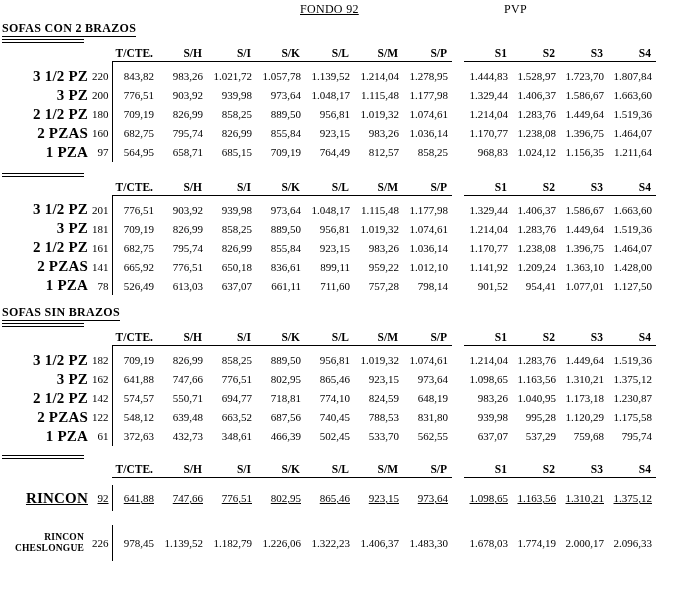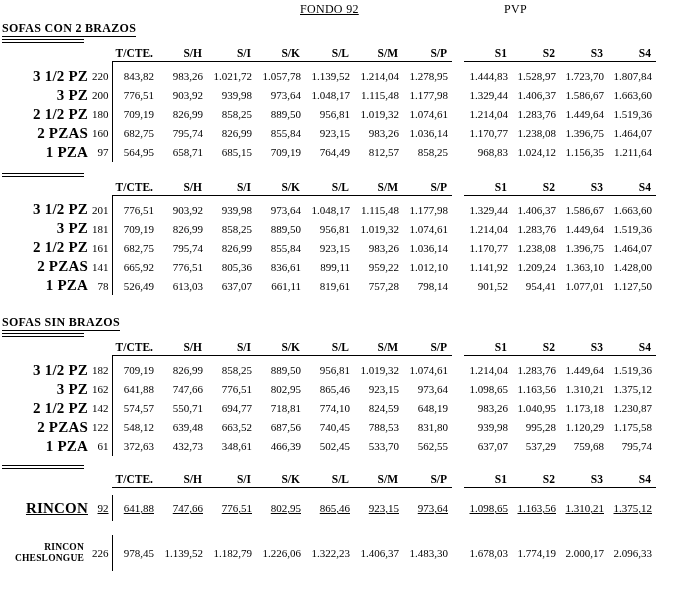--- a/index.html
+++ b/index.html
@@ -10,21 +10,21 @@
   
   .top-headers{position:relative;height:17px;}
   .group-header{position:absolute;top:2px;font-size:12px;letter-spacing:.3px;}
   .group-header.fondo{left:300px;text-decoration:underline;}
   .group-header.pvp{left:504px;}
 
   
   .section{margin-left:2px;}
   .section:nth-child(1){margin-top:3px;}
   .section:nth-child(2){margin-top:11px;}
-  .section:nth-child(3){margin-top:19px;}
+  .section:nth-child(3){margin-top:9px;}
   .section:nth-child(4){margin-top:9px;}
   .title-row{line-height:13px;}
   .section-title{
     display:inline-block;font-size:12px;font-weight:bold;letter-spacing:.3px;
     border-bottom:1px solid #000;padding-bottom:1px;
   }
   .double-rule{width:82px;height:2px;border-top:1px solid #000;border-bottom:1px solid #000;margin-top:2px;}
 
   
   table.price-table{border-collapse:collapse;table-layout:fixed;width:654px;margin-top:1px;}
@@ -266,39 +266,39 @@
               <td class="val">1.170,77</td>
               <td class="val">1.238,08</td>
               <td class="val">1.396,75</td>
               <td class="val">1.464,07</td>
             </tr>
             <tr class="data">
               <td class="label">2 PZAS</td>
               <td class="qty">141</td>
               <td class="val vline">665,92</td>
               <td class="val">776,51</td>
-              <td class="val">805,36</td>
+              <td class="val">650,18</td>
               <td class="val">836,61</td>
               <td class="val">899,11</td>
               <td class="val">959,22</td>
               <td class="val">1.012,10</td>
               <td></td>
               <td class="val">1.141,92</td>
               <td class="val">1.209,24</td>
               <td class="val">1.363,10</td>
               <td class="val">1.428,00</td>
             </tr>
             <tr class="data">
               <td class="label">1 PZA</td>
               <td class="qty">78</td>
               <td class="val vline">526,49</td>
               <td class="val">613,03</td>
               <td class="val">637,07</td>
               <td class="val">661,11</td>
-              <td class="val">819,61</td>
+              <td class="val">711,60</td>
               <td class="val">757,28</td>
               <td class="val">798,14</td>
               <td></td>
               <td class="val">901,52</td>
               <td class="val">954,41</td>
               <td class="val">1.077,01</td>
               <td class="val">1.127,50</td>
             </tr>
           </tbody>
         </table>

